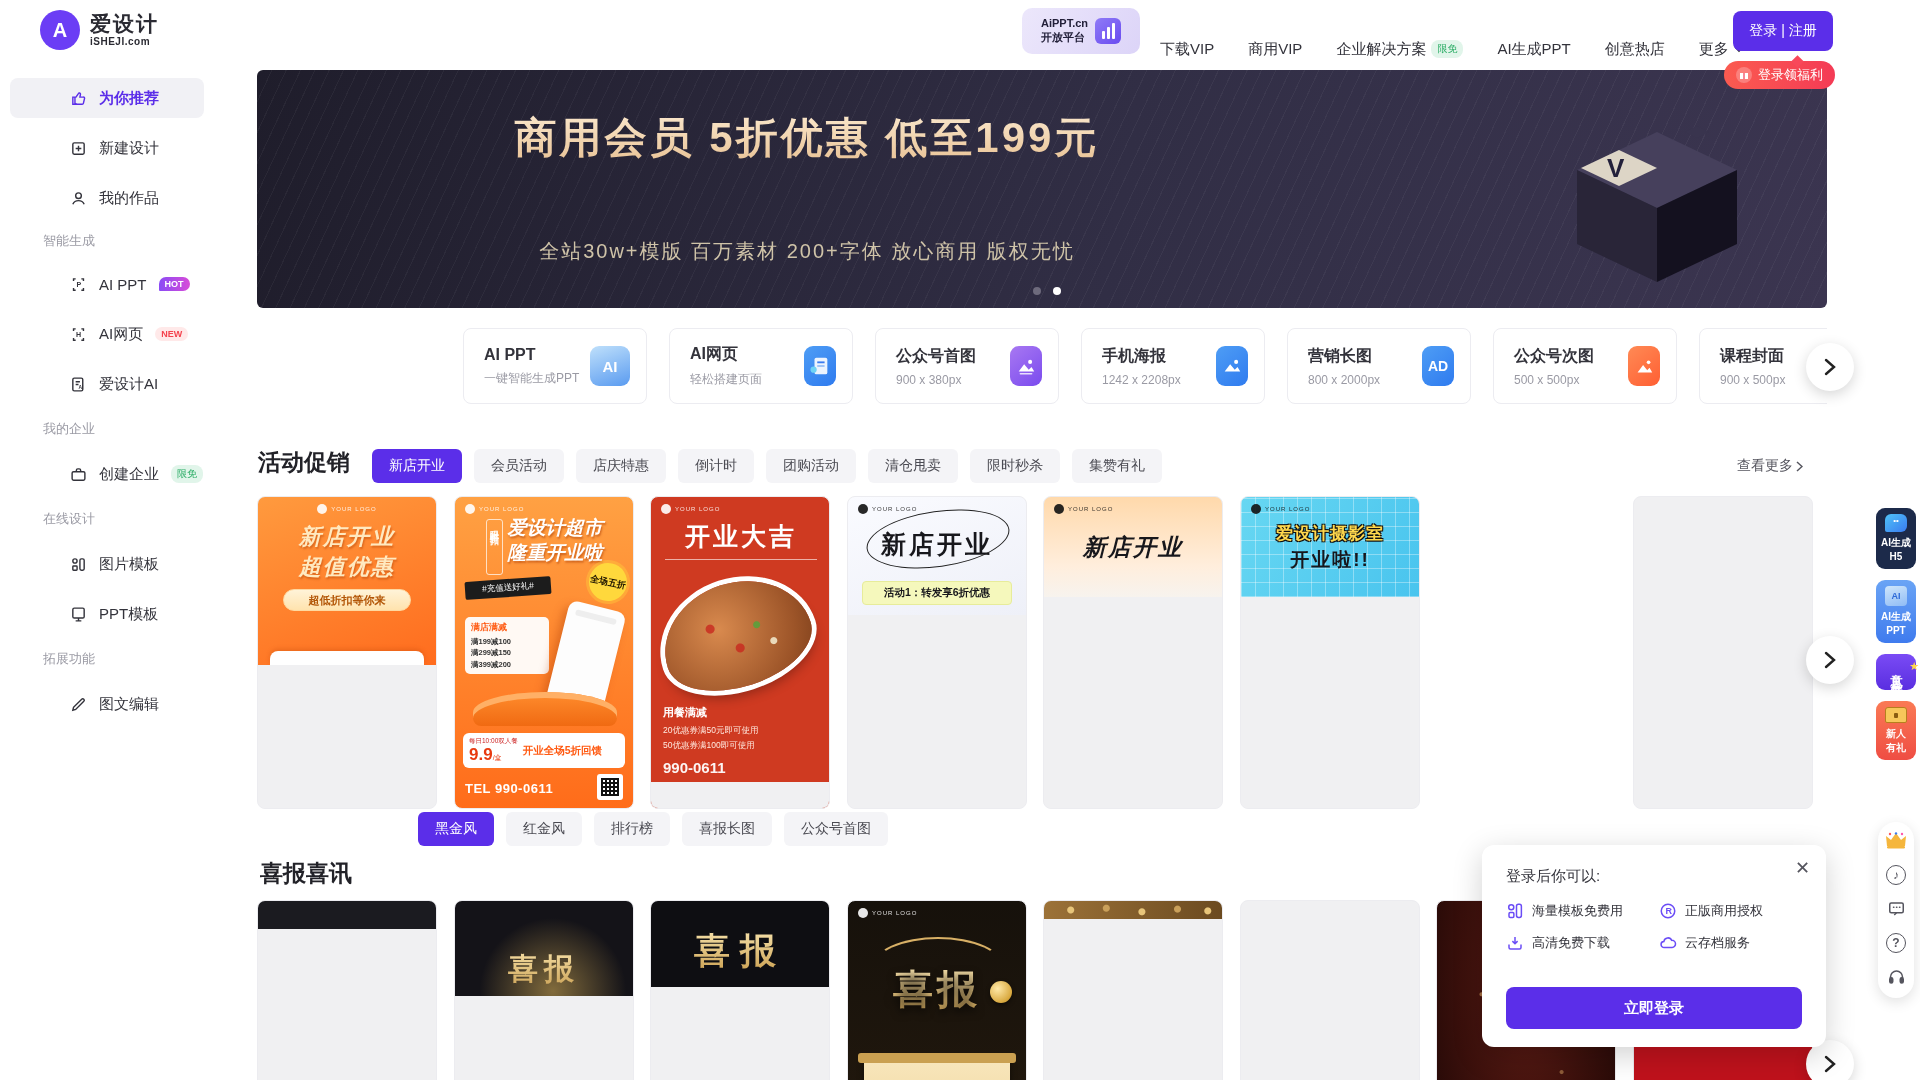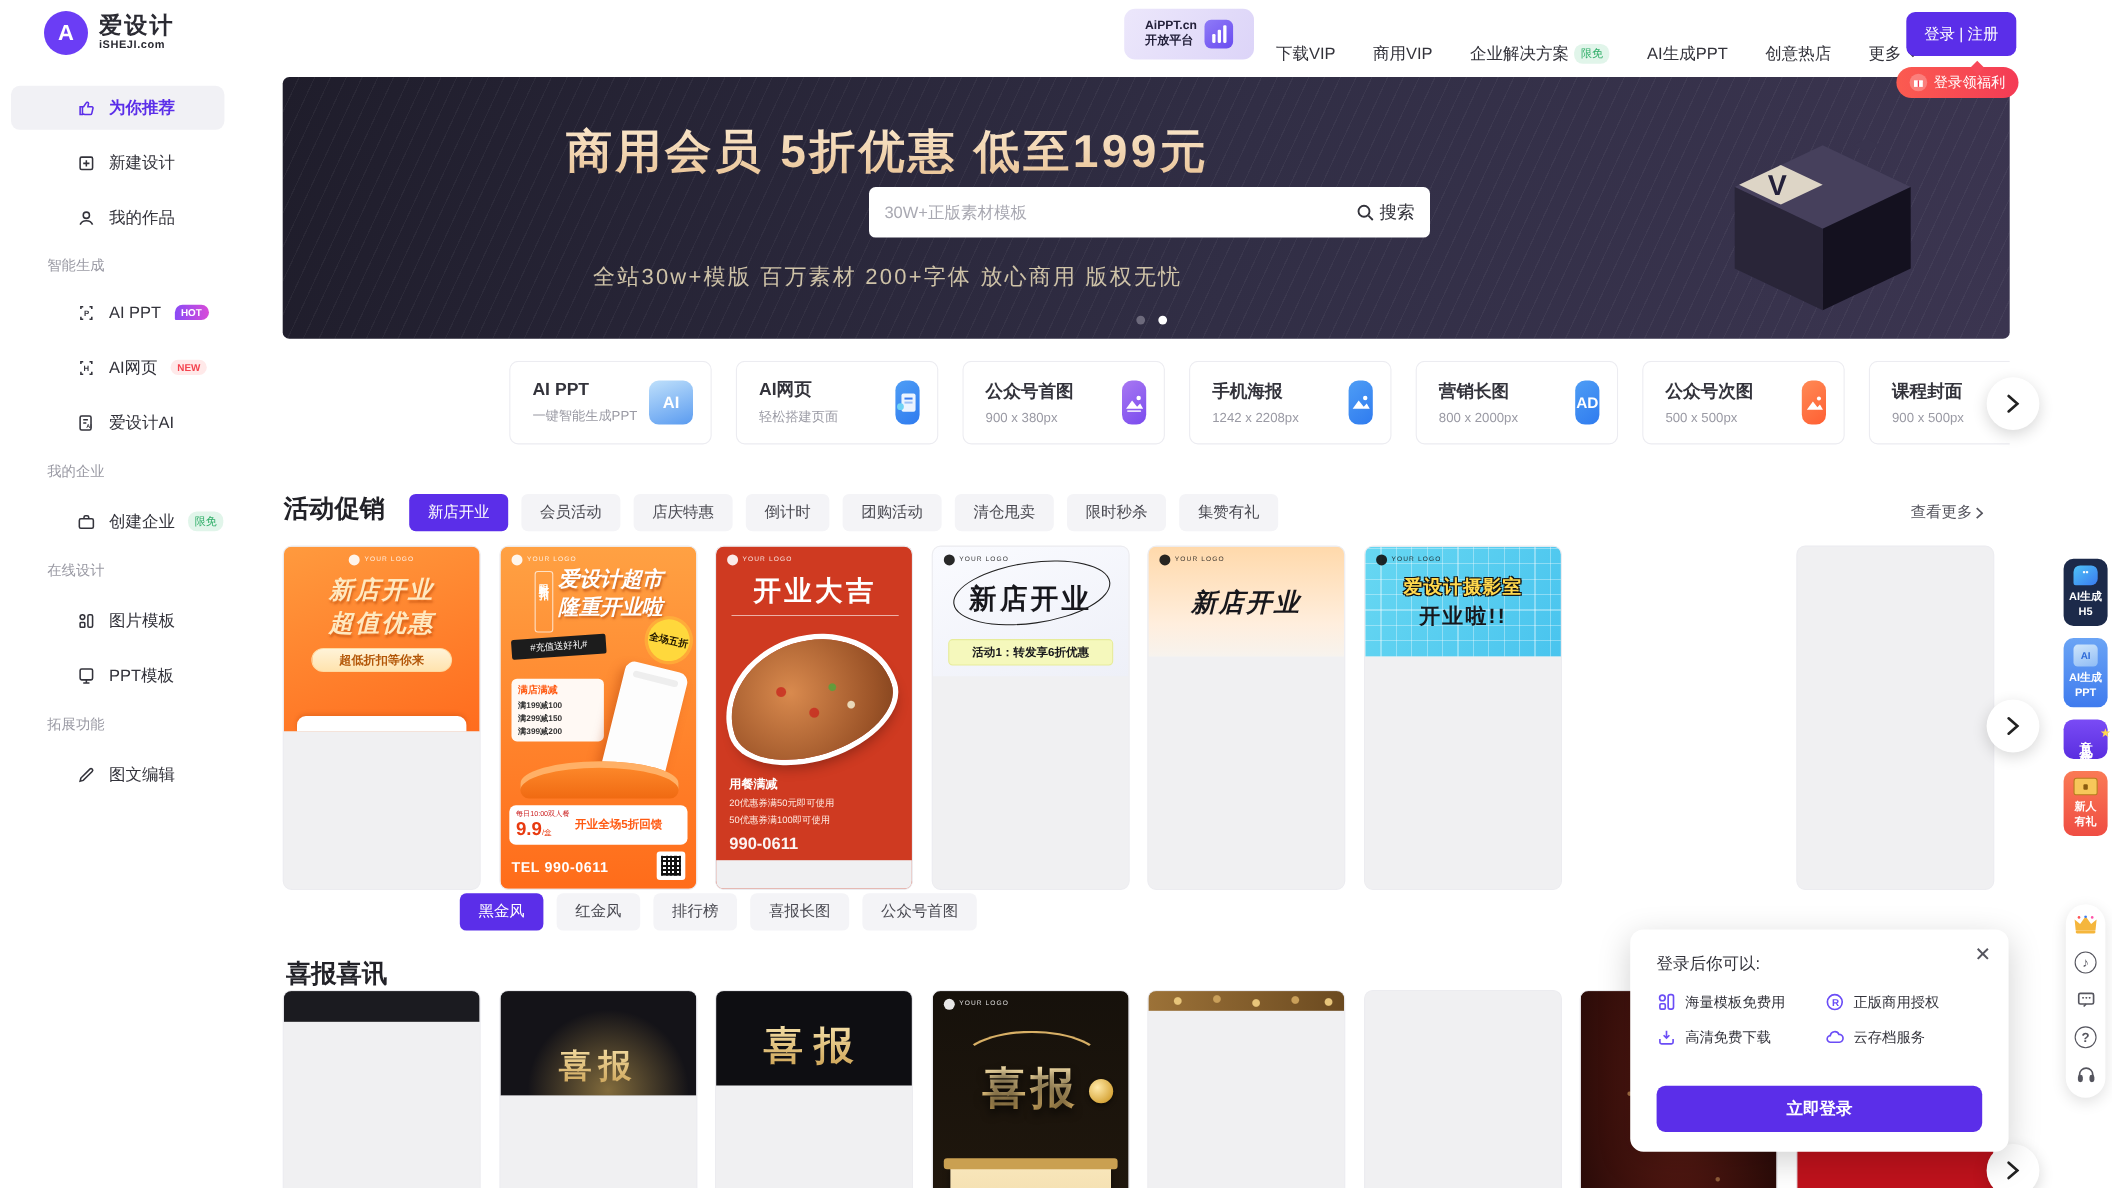--- a/index.html
+++ b/index.html
@@ -54,21 +54,21 @@
   .bdot { width:8px; height:8px; border-radius:50%; background:#6d6a7c; cursor:pointer; }
   .bdot.on { background:#ffffff; }
   .banner-cube { position:absolute; right:70px; top:48px; }
 
   
   .qrow { position:absolute; left:257px; top:328px; width:1570px; height:78px; overflow:hidden; }
   .qcard { position:absolute; top:0; width:184px; height:76px; border:1px solid #ececf1; border-radius:8px; background:#fff;
     display:flex; align-items:center; justify-content:space-between; padding:0 16px 0 20px; cursor:pointer; }
   .qtitle { font-size:16px; color:#33333b; font-weight:bold; }
   .qsub { font-size:12px; color:#9a9aa4; margin-top:6px; white-space:nowrap; }
-  .qico { width:22px; height:40px; border-radius:9px; display:flex; align-items:center; justify-content:center; flex:0 0 auto; }
+  .qico { width:32px; height:40px; border-radius:9px; display:flex; align-items:center; justify-content:center; flex:0 0 auto; }
   .qico.purple { background:linear-gradient(140deg,#a878f2,#7a4bee); }
   .qico.blue   { background:linear-gradient(140deg,#4e9df5,#2f7bef); }
   .qico.orange { background:linear-gradient(140deg,#ff8a55,#ff5f33); }
   .qico.none   { background:transparent; }
   .qico .adtxt { color:#fff; font-weight:bold; font-size:14px; }
   .ruler-ico { position:relative; width:40px; height:40px; }
   .ruler-ico i { position:absolute; left:4px; top:16px; width:34px; height:12px; border-radius:6px; background:linear-gradient(90deg,#7a3bf0,#9a5cf5); transform:rotate(-45deg); }
   .ruler-ico b { position:absolute; left:10px; top:16px; width:26px; height:10px; border-radius:5px; background:#c9aef7; transform:rotate(45deg); z-index:-1; }
   .aicube { width:40px; height:40px; border-radius:9px; background:linear-gradient(160deg,#bfe0fb,#5a9bf0); display:flex; align-items:center; justify-content:center; color:#fff; font-weight:bold; font-size:15px; }
   .arrow-circle { position:absolute; width:48px; height:48px; border-radius:50%; background:#fff; box-shadow:0 4px 14px rgba(0,0,0,.16);
@@ -368,30 +368,20 @@
   <div class="side-item" style="top:622px">
     <svg width="17" height="17" viewBox="0 0 24 24" fill="none" stroke="currentColor" stroke-width="2">
         <path d="M4 20l1-4L16.5 4.5a2.1 2.1 0 0 1 3 3L8 19z"></path>
       </svg>
     <span>图文编辑</span>
   </div>
 </div>
 
 <div class="banner">
   <div class="banner-title">商用会员 5折优惠 低至199元</div>
-  <div class="banner-search">
-    <input type="text" placeholder="30W+正版素材模板" style="">
-    <div class="search-btn">
-      <svg width="16" height="16" viewBox="0 0 16 16">
-          <circle cx="7" cy="7" r="5" fill="none" stroke="#33333b" stroke-width="1.7"></circle>
-          <path d="M11 11l4 4" stroke="#33333b" stroke-width="1.7"></path>
-        </svg>
-      <span>搜索</span>
-    </div>
-  </div>
   <div class="banner-sub">全站30w+模版 百万素材  200+字体 放心商用 版权无忧</div>
   <div class="banner-dots">
     <span class="bdot"></span>
     <span class="bdot on"></span>
   </div>
   <svg class="banner-cube" width="210" height="170" viewBox="0 0 210 170">
     <polygon points="110,14 190,52 110,90 30,52" fill="#46405c"></polygon>
     <polygon points="110,90 190,52 190,126 110,164" fill="#14111f"></polygon>
     <polygon points="30,52 110,90 110,164 30,126" fill="#292538"></polygon>
     <polygon points="72,32 110,50 72,68 34,50" fill="#ddd5c6"></polygon>
@@ -601,21 +591,21 @@
   <div class="tcard" style="left:1376px">
     <div class="ph" style="top:90px"></div>
   </div>
 </div>
 <div class="arrow-circle" style="left:1806px; top:636px;">
   <svg width="12" height="18" viewBox="0 0 12 18">
       <path d="M2 2l8 7-8 7" fill="none" stroke="#222" stroke-width="2.4" stroke-linecap="round"></path>
     </svg>
 </div>
 
-<div class="sec-title" style="left:260px; top:858px;margin-top:12px;">喜报喜讯</div>
+<div class="sec-title" style="left:260px; top:858px;">喜报喜讯</div>
 <div class="tabs" style="left:372px; top:812px;padding-left:46px;">
   <div class="tab on">黑金风</div>
   <div class="tab">红金风</div>
   <div class="tab">排行榜</div>
   <div class="tab">喜报长图</div>
   <div class="tab">公众号首图</div>
 </div>
 
 <div class="trow" style="top:900px;">
   <div class="tcard" style="left:0">

